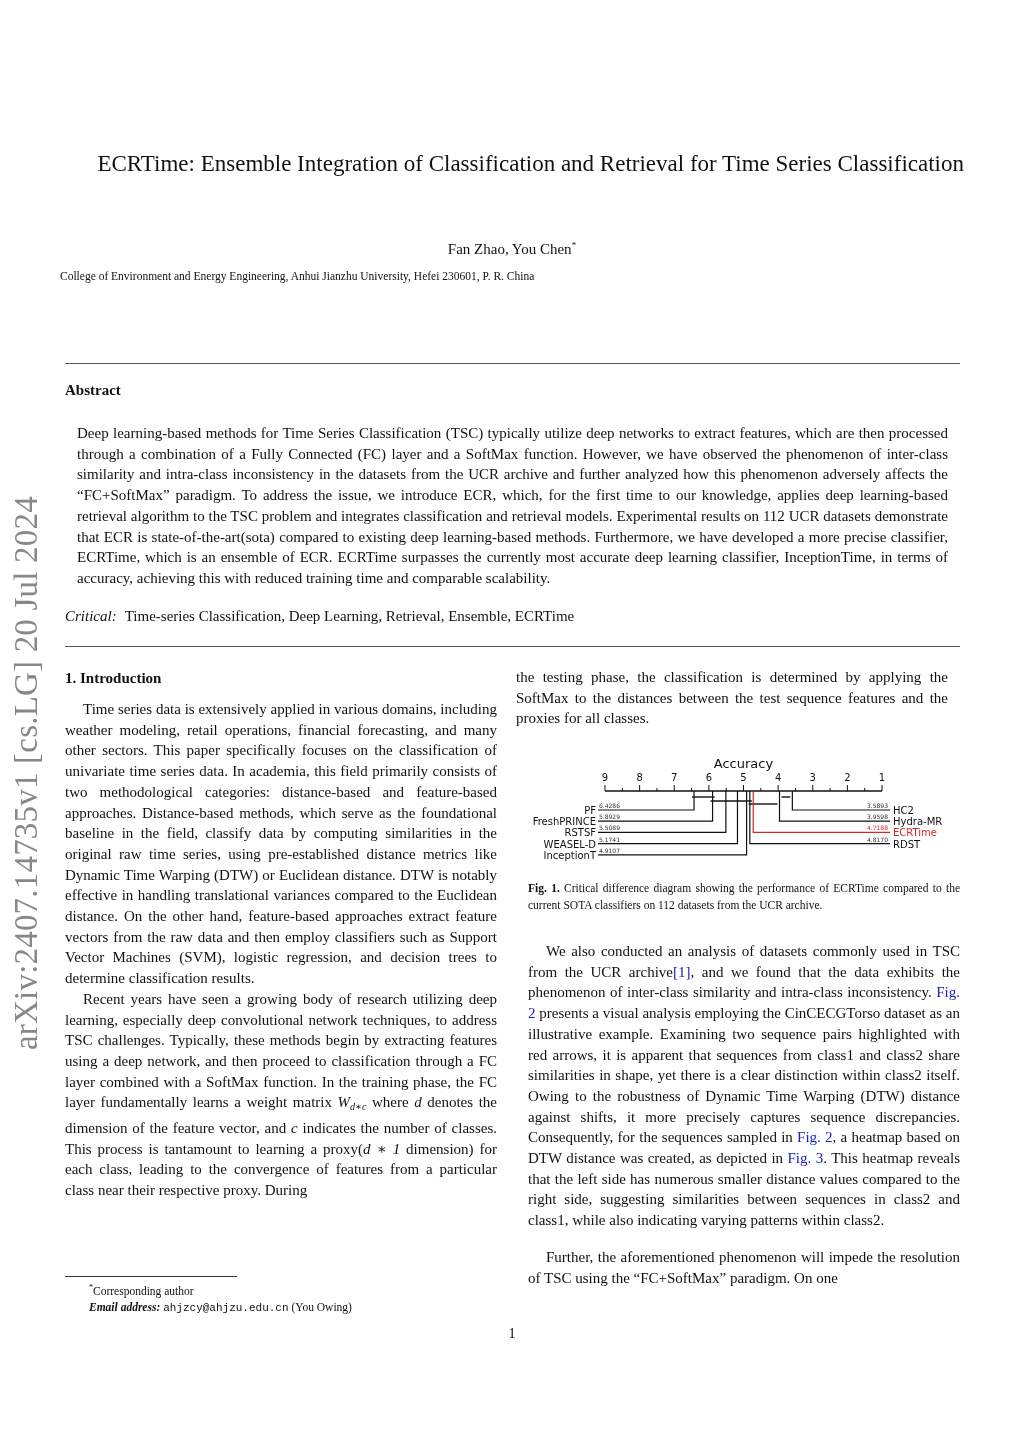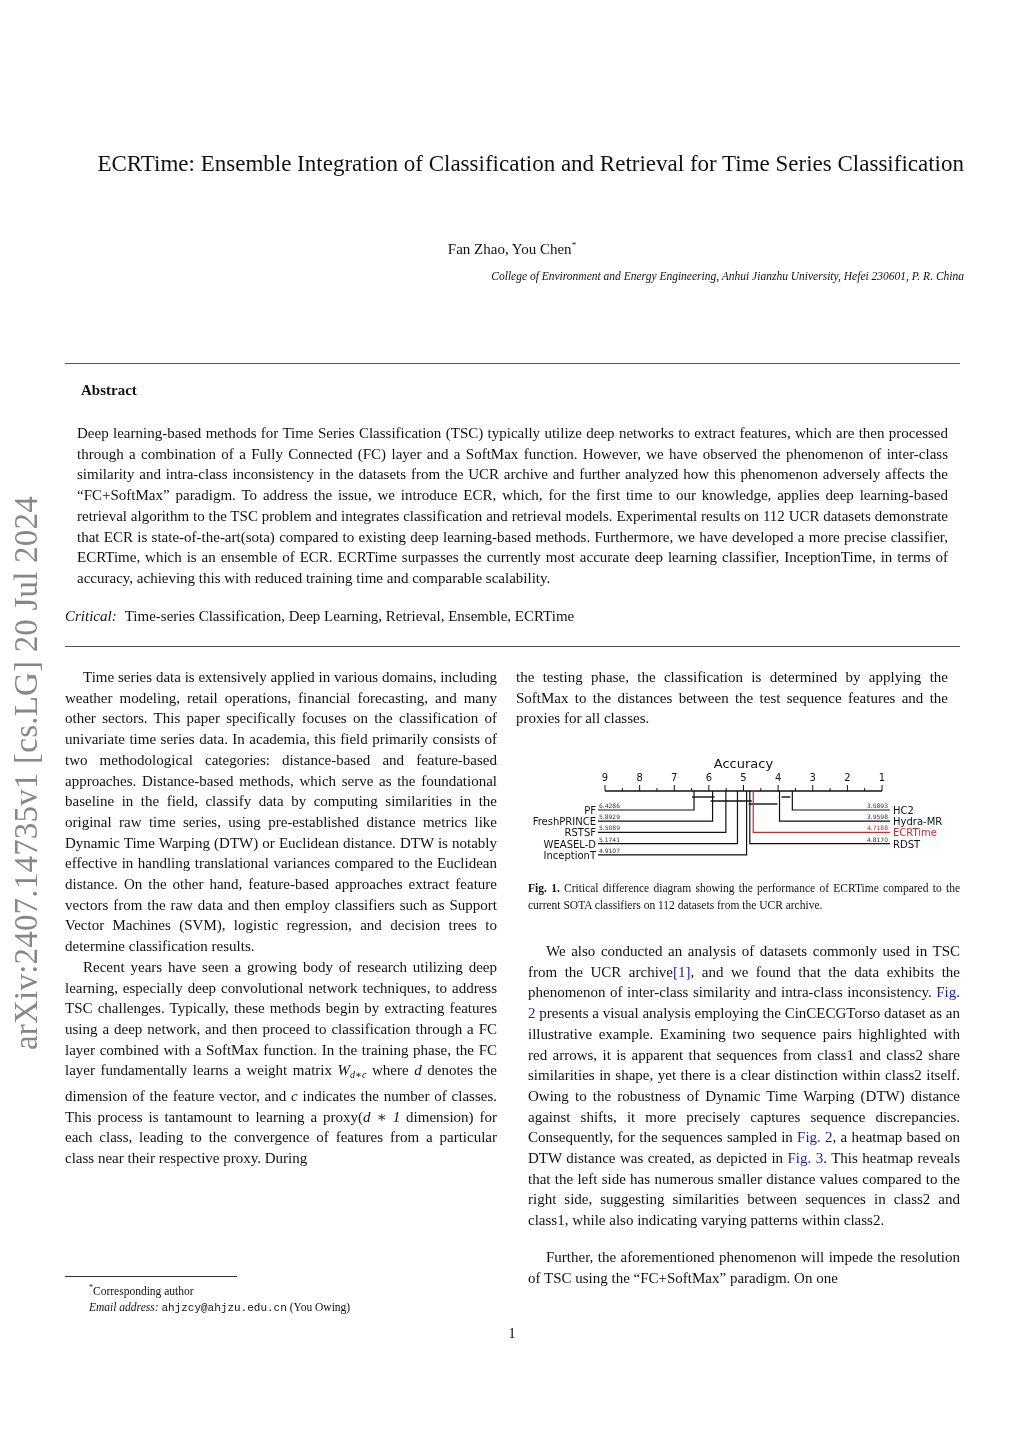--- a/index.html
+++ b/index.html
@@ -1,23 +1,23 @@
 <!DOCTYPE html>
 <html><head>
 <meta charset="utf-8">
 <style>
   html, body { margin: 0; padding: 0; background: #ffffff; }
   body { width: 1024px; height: 1448px; position: relative; overflow: hidden;
          font-family: "Liberation Serif", "DejaVu Serif", serif; color: #111; }
   .abs { position: absolute; }
   .title { left: 60px; width: 904px; top: 148px; text-align: right; font-size: 23px; line-height: 32px; }
   .authors { left: 60px; width: 904px; top: 240px; text-align: center; font-size: 15px; }
-  .affil { left: 60px; width: 904px; top: 270px; text-align: right; font-size: 11.5px; font-style: italic; }
+  .affil { left: 60px; width: 904px; top: 270px; text-align: left; font-size: 11.5px; }
   .rule { left: 65px; width: 895px; height: 1px; background: #555; }
-  .abs-head { left: 65px; top: 382px; font-size: 15px; font-weight: bold; margin-left: 16px; }
+  .abs-head { left: 65px; top: 382px; font-size: 15px; font-weight: bold; }
   .abs-body { left: 65px; top: 411px; width: 895px; font-size: 15px; line-height: 20.7px; text-align: justify; }
   .abs-body p { margin: 12px; }
   .keywords { left: 65px; top: 608px; width: 895px; font-size: 15px; }
   .keywords .kw-label { font-style: italic; margin-right: 8px; }
   .arxiv { left: 8px; top: 1050px; transform-origin: 0 0; transform: rotate(-90deg);
            font-size: 33px; color: #888; white-space: nowrap; letter-spacing: 0.2px; }
   .col-left { left: 65px; top: 667px; width: 432px; font-size: 15px; line-height: 20.7px; text-align: justify; }
   .col-right { left: 516px; top: 667px; width: 432px; font-size: 15px; line-height: 20.7px; text-align: justify; }
   .section-h { font-weight: bold; margin: 0 0 10px 0; line-height: 22px; }
   .para { margin: 0; text-indent: 18px; }
@@ -25,21 +25,21 @@
   .para + .para { margin-top: 0; }
   .link { color: #1a24b5; }
   .math { font-style: italic; }
   .sub { font-size: 10px; vertical-align: -3px; font-style: italic; }
   .figure { left: 528px; top: 750px; width: 432px; height: 120px; }
   .caption { left: 528px; top: 880px; width: 432px; font-size: 11.5px; line-height: 16.5px; text-align: justify; }
   .caption b { font-weight: bold; margin-top: 28px; }
   .right-body { left: 528px; top: 941px; width: 432px; font-size: 15px; line-height: 20.7px; text-align: justify; }
   .fn-rule { left: 65px; top: 1276px; width: 172px; height: 1px; background: #333; }
   .footnote { left: 65px; top: 1280px; font-size: 11.5px; line-height: 16px; padding-left: 24px; }
-  .footnote .em { font-style: italic; }
+  .footnote .em { font-style: italic; font-weight: bold; }
   .mono { font-family: "Liberation Mono", "DejaVu Sans Mono", monospace; font-size: 11px; }
   .pagenum { left: 500px; top: 1325px; width: 24px; text-align: center; font-size: 15px; }
   svg text { font-family: "DejaVu Sans", sans-serif; }
 </style>
 </head>
 <body>
 
 <div class="abs arxiv">arXiv:2407.14735v1  [cs.LG]  20 Jul 2024</div>
 
 <div class="abs title">ECRTime: Ensemble Integration of Classification and Retrieval for Time Series Classification</div>
@@ -50,20 +50,21 @@
 
 <div class="abs abs-head">Abstract</div>
 <div class="abs abs-body">
     <p>Deep learning-based methods for Time Series Classification (TSC) typically utilize deep networks to extract features, which are then processed through a combination of a Fully Connected (FC) layer and a SoftMax function.  However, we have observed the phenomenon of inter-class similarity and intra-class inconsistency in the datasets from the UCR archive and further analyzed how this phenomenon adversely affects the “FC+SoftMax” paradigm.  To address the issue, we introduce ECR, which, for the first time to our knowledge, applies deep learning-based retrieval algorithm to the TSC problem and integrates classification and retrieval models.  Experimental results on 112 UCR datasets demonstrate that ECR is state-of-the-art(sota) compared to existing deep learning-based methods. Furthermore, we have developed a more precise classifier, ECRTime, which is an ensemble of ECR. ECRTime surpasses the currently most accurate deep learning classifier, InceptionTime, in terms of accuracy, achieving this with reduced training time and comparable scalability.</p>
   </div>
 <div class="abs keywords"><span class="kw-label">Critical:</span><span>Time-series Classification, Deep Learning, Retrieval, Ensemble, ECRTime</span></div>
 
 <div class="abs rule" style="top:646px"></div>
 
 <div class="abs col-left">
+  <div class="section-h">1.  Introduction</div>
   <p class="para">Time series data is extensively applied in various domains, including weather modeling, retail operations, financial forecasting, and many other sectors. This paper specifically focuses on the classification of univariate time series data. In academia, this field primarily consists of two methodological categories: distance-based and feature-based approaches.  Distance-based methods, which serve as the foundational baseline in the field, classify data by computing similarities in the original raw time series, using pre-established distance metrics like Dynamic Time Warping (DTW) or Euclidean distance.  DTW is notably effective in handling translational variances compared to the Euclidean distance.  On the other hand, feature-based approaches extract feature vectors from the raw data and then employ classifiers such as Support Vector Machines (SVM), logistic regression, and decision trees to determine classification results.</p>
   <p class="para"><span>Recent years have seen a growing body of research utilizing deep learning, especially deep convolutional network techniques, to address TSC challenges.  Typically, these methods begin by extracting features using a deep network, and then proceed to classification through a FC layer combined with a SoftMax function.  In the training phase, the FC layer fundamentally learns a weight matrix </span><span class="math">W</span><span class="sub">d∗c</span><span>  where </span><span class="math">d</span><span> denotes the dimension of the feature vector, and </span><span class="math">c</span><span> indicates the number of classes.  This process is tantamount to learning a proxy(</span><span class="math">d ∗ 1</span><span> dimension) for each class, leading to the convergence of features from a particular class near their respective proxy. During</span></p>
 </div>
 
 <div class="abs col-right">
   <p class="para noindent">the testing phase, the classification is determined by applying the SoftMax to the distances between the test sequence features and the proxies for all classes.</p>
 </div>
 
 <div class="abs figure">
   <svg width="432" height="120" viewBox="0 0 432 120">

